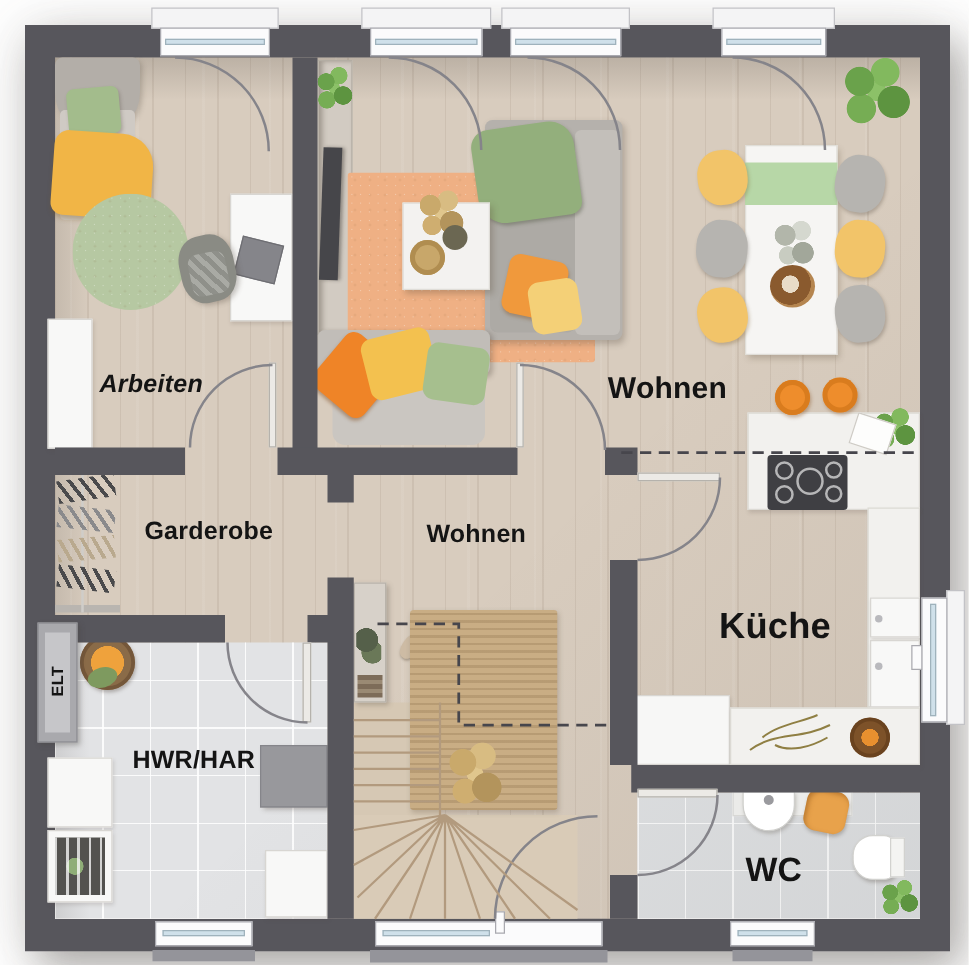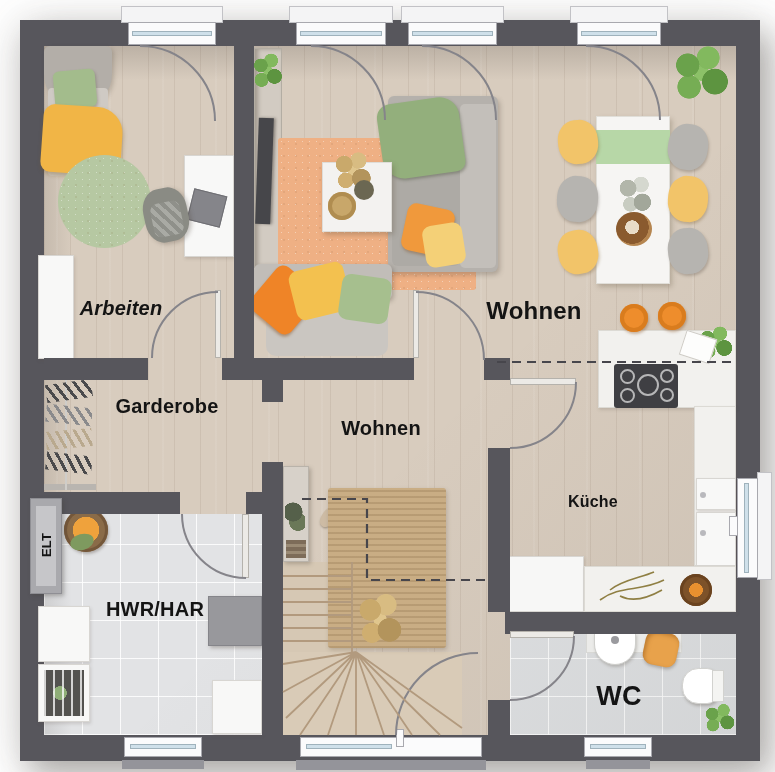--- a/index.html
+++ b/index.html
@@ -245,20 +245,20 @@
       <path d="M356,652 L283,664 M356,652 L283,692 M356,652 L286,718 M356,652 L300,735 M356,652 L328,735 M356,652 L356,735 M356,652 L384,735 M356,652 L412,735 M356,652 L440,735 M356,652 L462,728"></path>
     </g>
 
     <g stroke="#8f7f43" stroke-width="1.6" fill="none">
       <path d="M600,600 C620,585 640,592 664,580 M620,596 C632,602 648,598 662,590 M610,590 C622,580 640,578 654,572"></path>
     </g>
   </svg>
 
   <div class="room-label" style="left:121px;top:308px;font-size:20px;font-style:italic;">Arbeiten</div>
   <div class="room-label" style="left:534px;top:311px;font-size:24px;">Wohnen</div>
-  <div class="room-label" style="left:167px;top:406px;font-size:20px;">Garderobe</div>
+  <div class="room-label" style="left:167px;top:426px;font-size:20px;">Garderobe</div>
   <div class="room-label" style="left:381px;top:428px;font-size:20px;">Wohnen</div>
-  <div class="room-label" style="left:593px;top:502px;font-size:16px;">Küche</div>
+  <div class="room-label" style="left:620px;top:502px;font-size:29px;">Küche</div>
   <div class="room-label" style="left:155px;top:609px;font-size:20px;">HWR/HAR</div>
   <div class="room-label" style="left:619px;top:696px;font-size:27px;">WC</div>
   <div class="room-label" style="left:46px;top:545px;font-size:13px;transform:translate(-50%,-50%) rotate(-90deg);">ELT</div>
 
 </div>
 
 </body></html>

